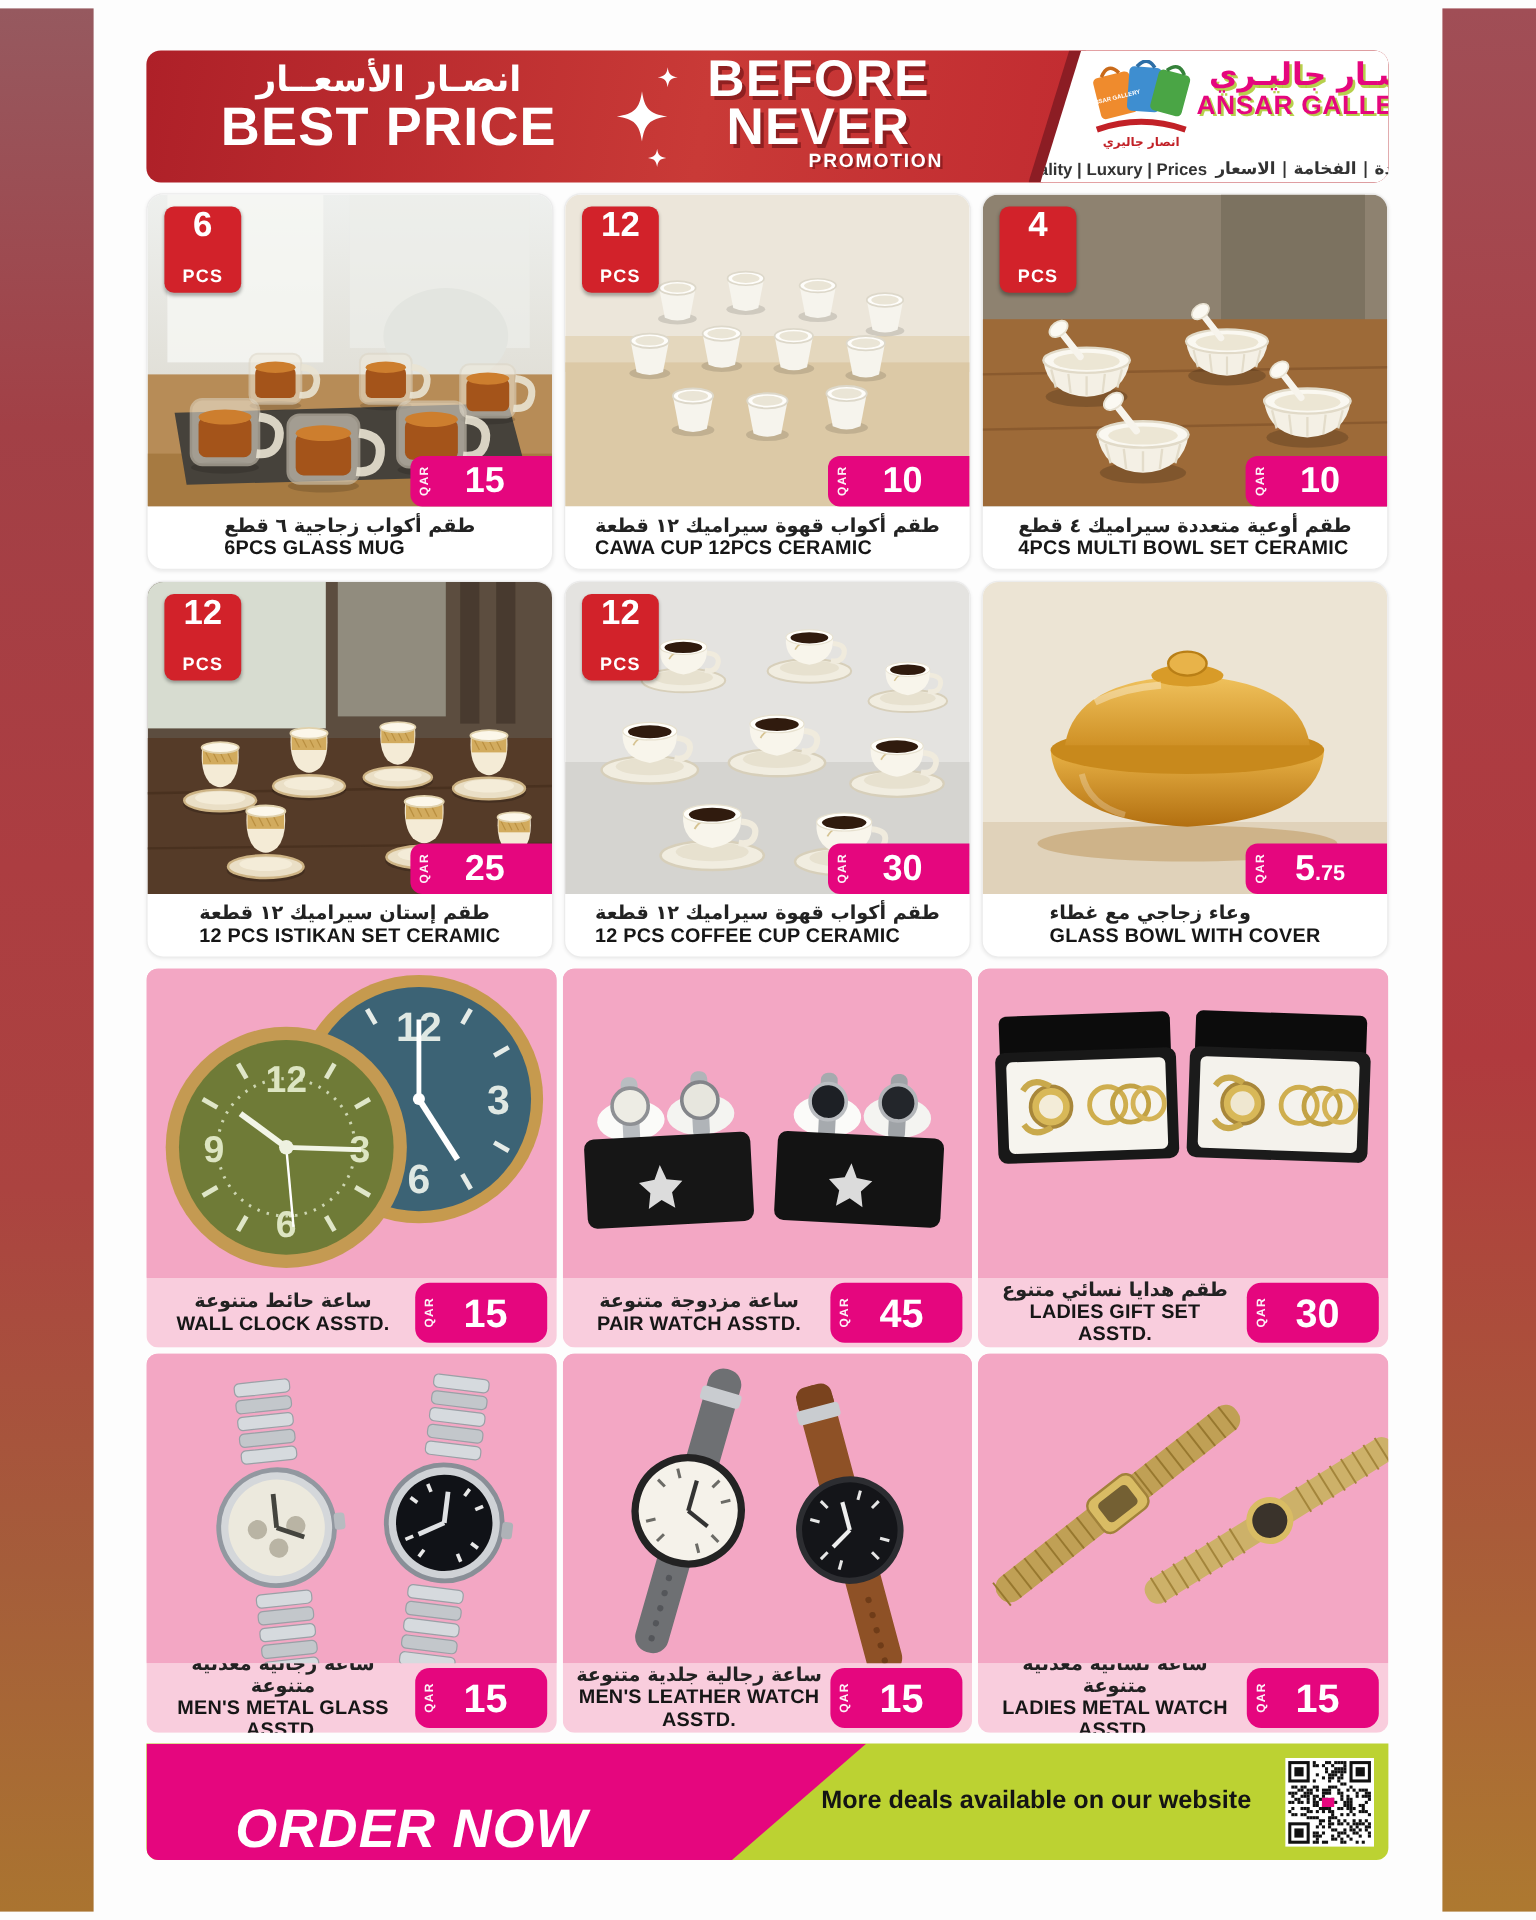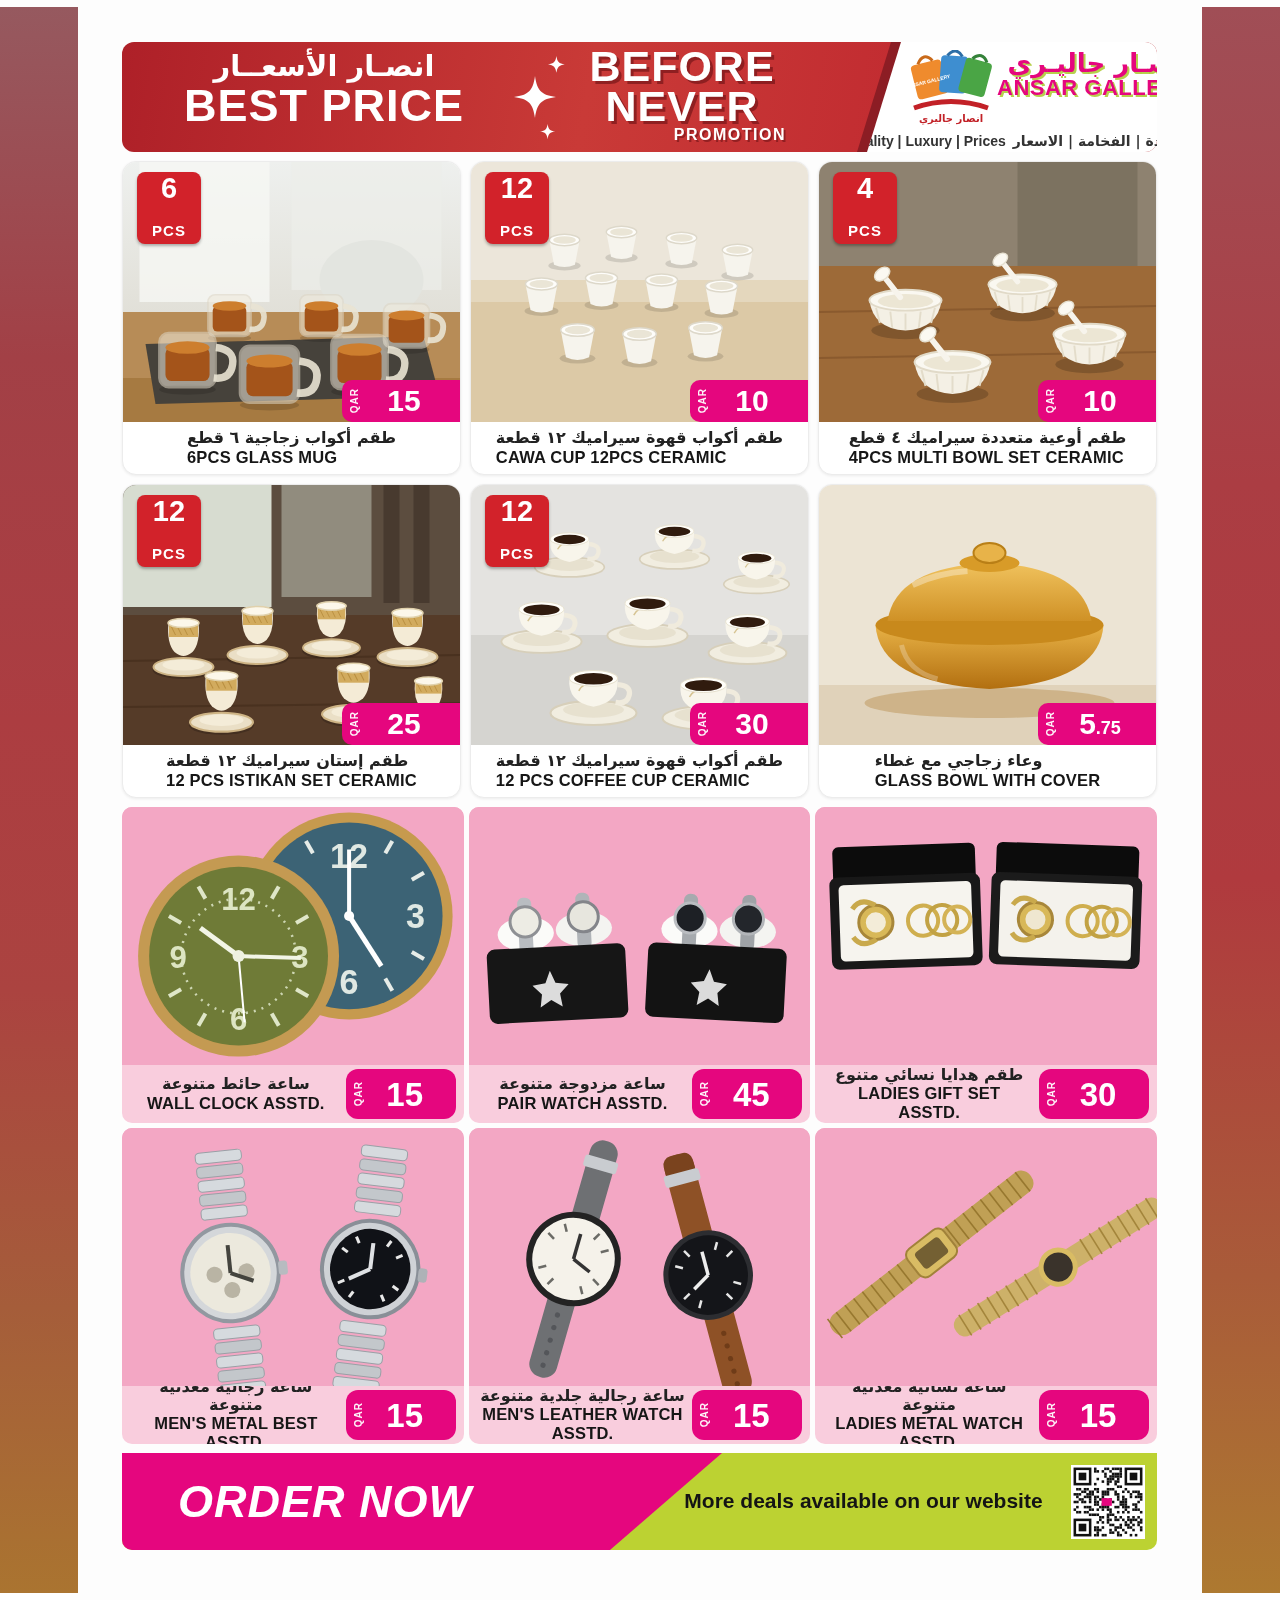--- a/index.html
+++ b/index.html
@@ -81,21 +81,21 @@
   .ftr{position:relative;height:97px;margin-top:9px;background:#bcd232;border-radius:0 0 10px 10px;
        overflow:hidden;}
   .green-content{position:absolute;left:560px;right:10px;top:0;bottom:0;display:flex;
                  align-items:center;justify-content:center;gap:28px;}
   .deals{text-align:center;color:#141414;line-height:1.15;}
   .d1{font-size:21px;font-weight:600;}
   .d2{font-size:38px;font-weight:800;letter-spacing:.3px;}
   .qr{width:74px;height:74px;flex:none;}
   .magenta{position:absolute;inset:0;background:#e5067e;
            clip-path:polygon(0 0,600px 0,488px 100%,0 100%);
-           display:flex;align-items:center;padding-left:56px;box-sizing:border-box;}
+           display:flex;align-items:flex-end;padding-left:74px;box-sizing:border-box;}
   .order{font-size:45px;font-weight:900;font-style:italic;color:#fff;letter-spacing:1px;}
 </style>
 </head>
 <body>
 
 <div class="edge left"></div>
 <div class="edge right"></div>
 
 <div class="flyer">
 
@@ -837,21 +837,21 @@
               <line x1="-14.0" y1="-24.2" x2="-17.5" y2="-30.3" stroke="#e8e8e8" stroke-width="3"></line>
               <line x1="0" y1="0" x2="0" y2="-26" stroke="#dfe1e4" stroke-width="4"></line>
               <line x1="0" y1="0" x2="-20" y2="12" stroke="#dfe1e4" stroke-width="4"></line>
               <rect x="48" y="-7" width="9" height="14" rx="3" fill="#aeb2b7"></rect>
             </g>
           </svg>
         </div>
         <div class="label">
           <div class="names">
             <div class="ar" dir="rtl">ساعة رجالية معدنية متنوعة</div>
-            <div class="en">MEN'S METAL BEST ASSTD.</div>
+            <div class="en">MEN'S METAL GLASS ASSTD.</div>
           </div>
           <div class="price-sd">
             <span class="qar">QAR</span>
             <span class="num">15</span>
           </div>
         </div>
       </div>
       <div class="tile tp">
         <div class="photo">
           <svg viewBox="0 0 340 260" preserveAspectRatio="xMidYMid slice">

